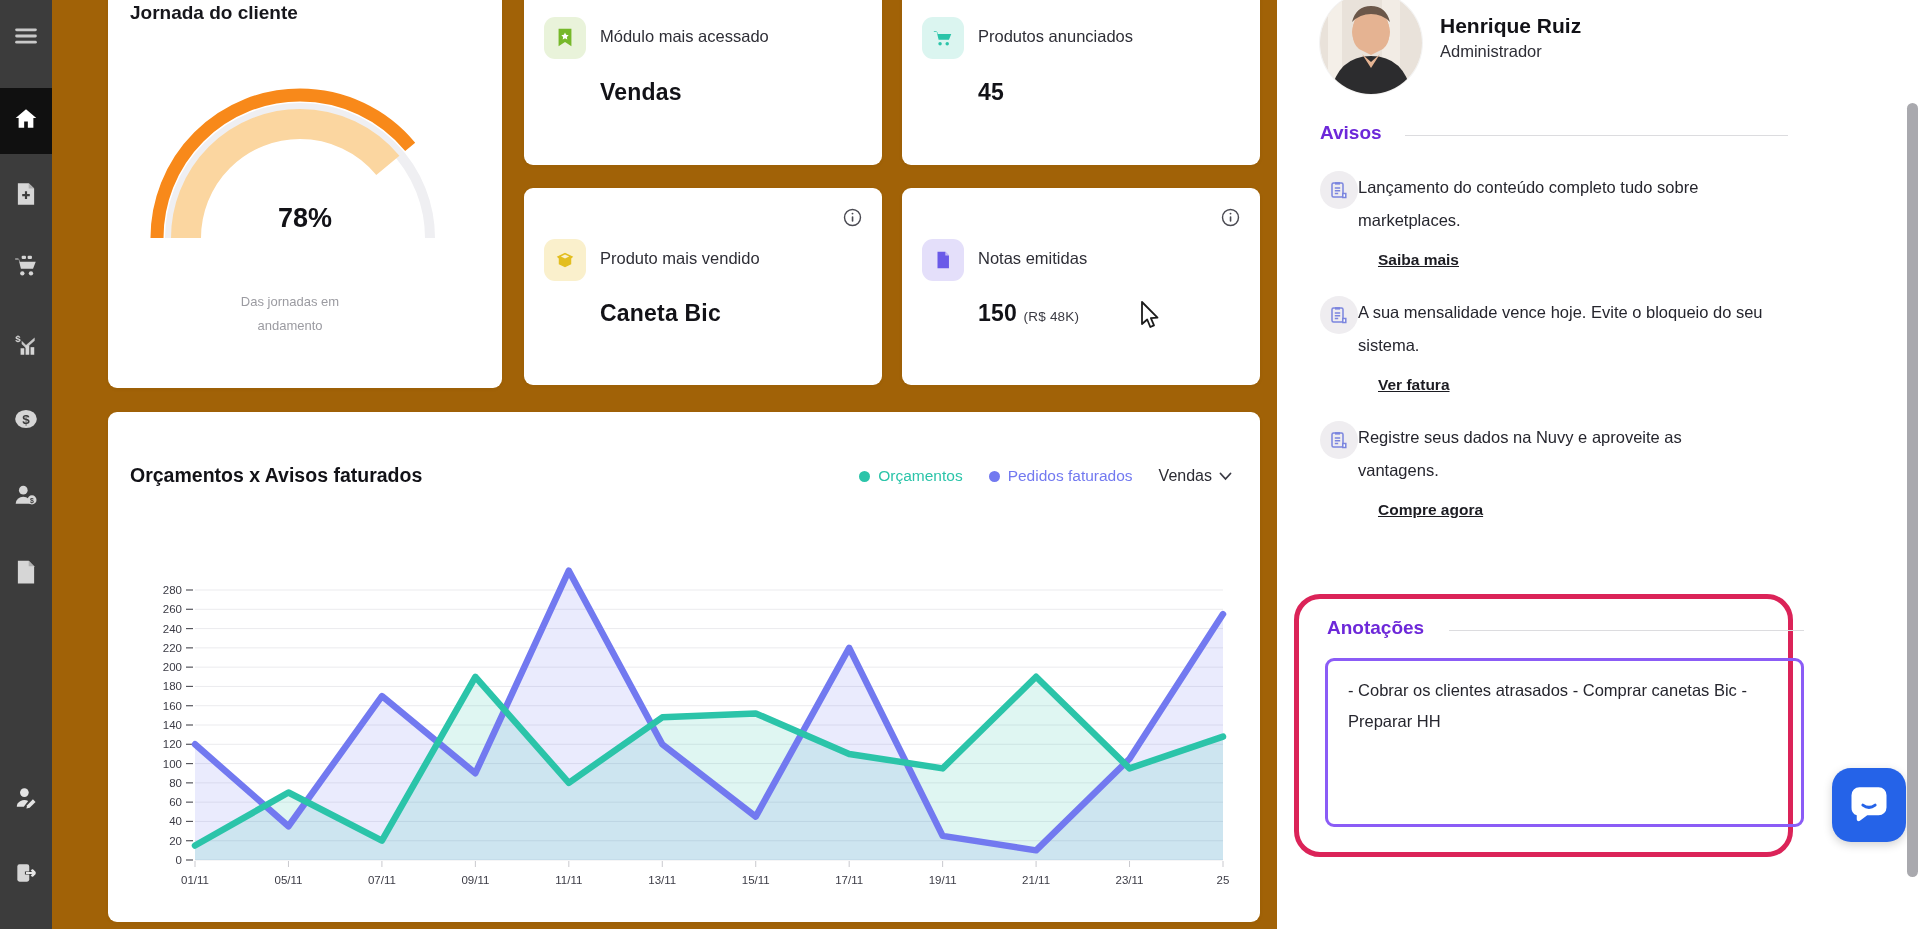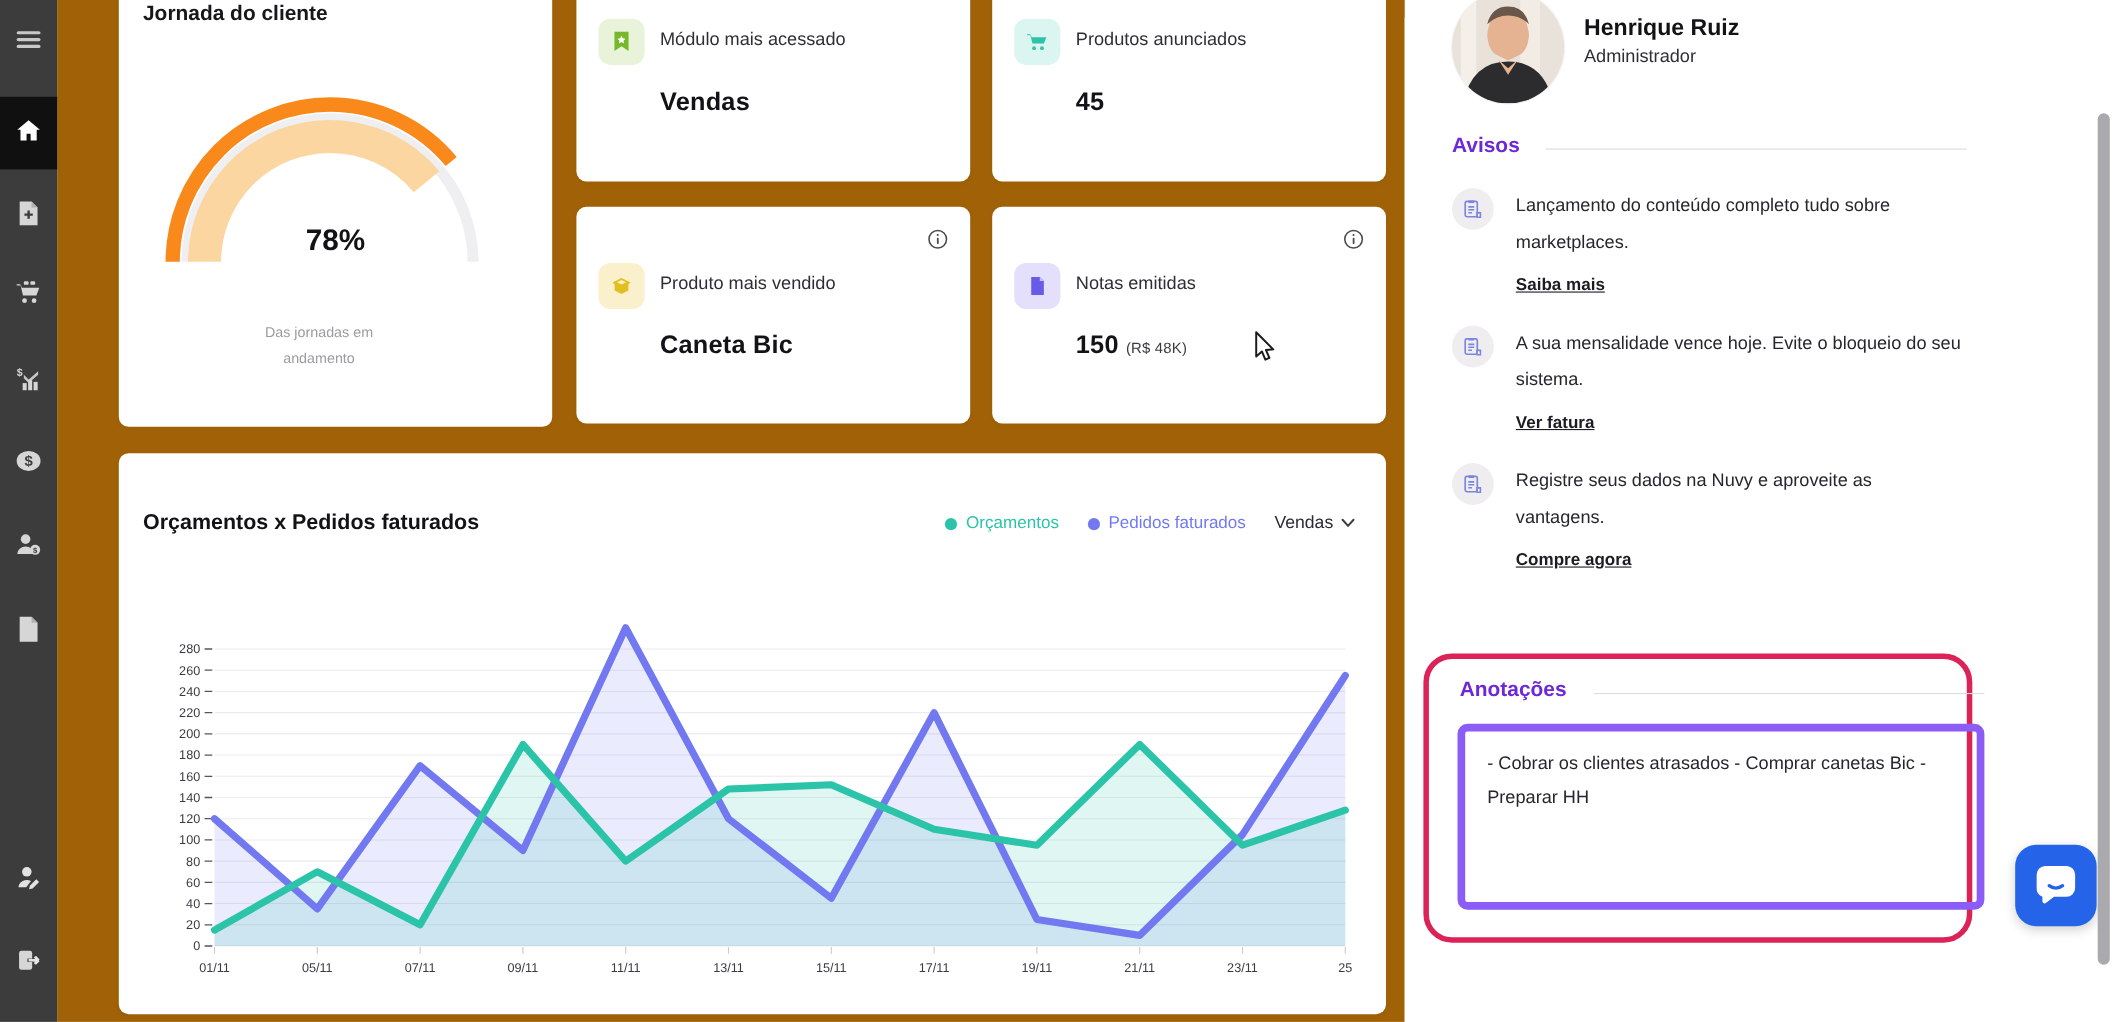--- a/index.html
+++ b/index.html
@@ -36,27 +36,27 @@
   
   .rpanel { position:absolute; left:1277px; top:16px; width:643px; height:929px; background:#fff; }
   .avatar { position:absolute; left:43px; top:-24px; width:102px; height:102px; border-radius:50%; overflow:hidden; box-shadow:0 0 0 1px rgba(0,0,0,.05); }
   .profile-name { position:absolute; left:163px; top:-2px; font-size:21px; font-weight:700; color:#121217; }
   .profile-role { position:absolute; left:163px; top:26px; font-size:16.5px; color:#2E2E36; }
 
   .section-head { font-size:19px; font-weight:700; color:#6d28d9; }
   .head-line { position:absolute; height:1px; background:#DCDCDF; }
 
   .aviso-item { position:relative; margin-bottom:27px; }
-  .aviso-row { display:flex; gap:20px; }
+  .aviso-row { display:flex; }
   .aviso-ic { flex:0 0 38px; width:38px; height:38px; border-radius:50%; background:#EFEDF0; display:flex; align-items:center; justify-content:center; }
   .aviso-text { width:408px; font-size:16.5px; color:#26262E; line-height:33px; }
   .aviso-link { display:inline-block; margin:14px 0 0 58px; font-size:15.5px; font-weight:700; color:#1C1C22; text-decoration:underline; cursor:pointer; }
 
   .notes-box { position:absolute; left:17px; top:578px; width:499px; height:263px; border:5px solid #DB2358; border-radius:26px; background:#fff; }
-  .notes-area { position:absolute; left:26px; top:59px; width:479px; height:169px; border:7px solid #8b5cf6; border-radius:9px; padding:14px 20px; font-size:16.5px; color:#26262E; line-height:31px; cursor:text; }
+  .notes-area { position:absolute; left:26px; top:59px; width:479px; height:169px; border:3px solid #8b5cf6; border-radius:9px; padding:14px 20px; font-size:16.5px; color:#26262E; line-height:31px; cursor:text; }
 
   .chat-btn { position:absolute; left:1832px; top:768px; width:74px; height:74px; border-radius:19px; background:#2563E8; z-index:40; display:flex; align-items:center; justify-content:center; cursor:pointer; box-shadow:0 3px 10px rgba(0,0,0,.18); }
 
   .scrollbar-thumb { position:absolute; left:1907px; top:103px; width:11px; height:774px; border-radius:6px; background:#A9A9AE; z-index:50; cursor:pointer; }
 
   .cursor { position:absolute; left:1138px; top:300px; z-index:60; pointer-events:none; }
 
   svg text { font-family:"Liberation Sans","DejaVu Sans",sans-serif; }
 </style>
 </head>
@@ -208,21 +208,21 @@
         </svg>
     </div>
     <div class="stat-label" style="top:61px">Notas emitidas</div>
     <div class="stat-value" style="top:112px">
       <span>150</span>
       <span class="stat-extra">(R$ 48K)</span>
     </div>
   </section>
 
   <section class="card" style="left:56px; top:412px; width:1152px; height:510px;">
-    <h2 style="position:absolute; left:22px; top:52px; font-size:19.5px; font-weight:700; color:#121217;">Orçamentos x Pedidos faturados</h2>
+    <h2 style="position:absolute; left:22px; top:52px; font-size:19.5px; font-weight:700; color:#121217;">Orçamentos x Avisos faturados</h2>
 
     <div class="chart-head-legend">
       <div class="legend-item">
         <span class="legend-dot" style="background-color: rgb(43, 196, 169);"></span>
         <span style="color: rgb(43, 196, 169);">Orçamentos</span>
       </div>
       <div class="legend-item">
         <span class="legend-dot" style="background-color: rgb(114, 121, 240);"></span>
         <span style="color: rgb(114, 121, 240);">Pedidos faturados</span>
       </div>

